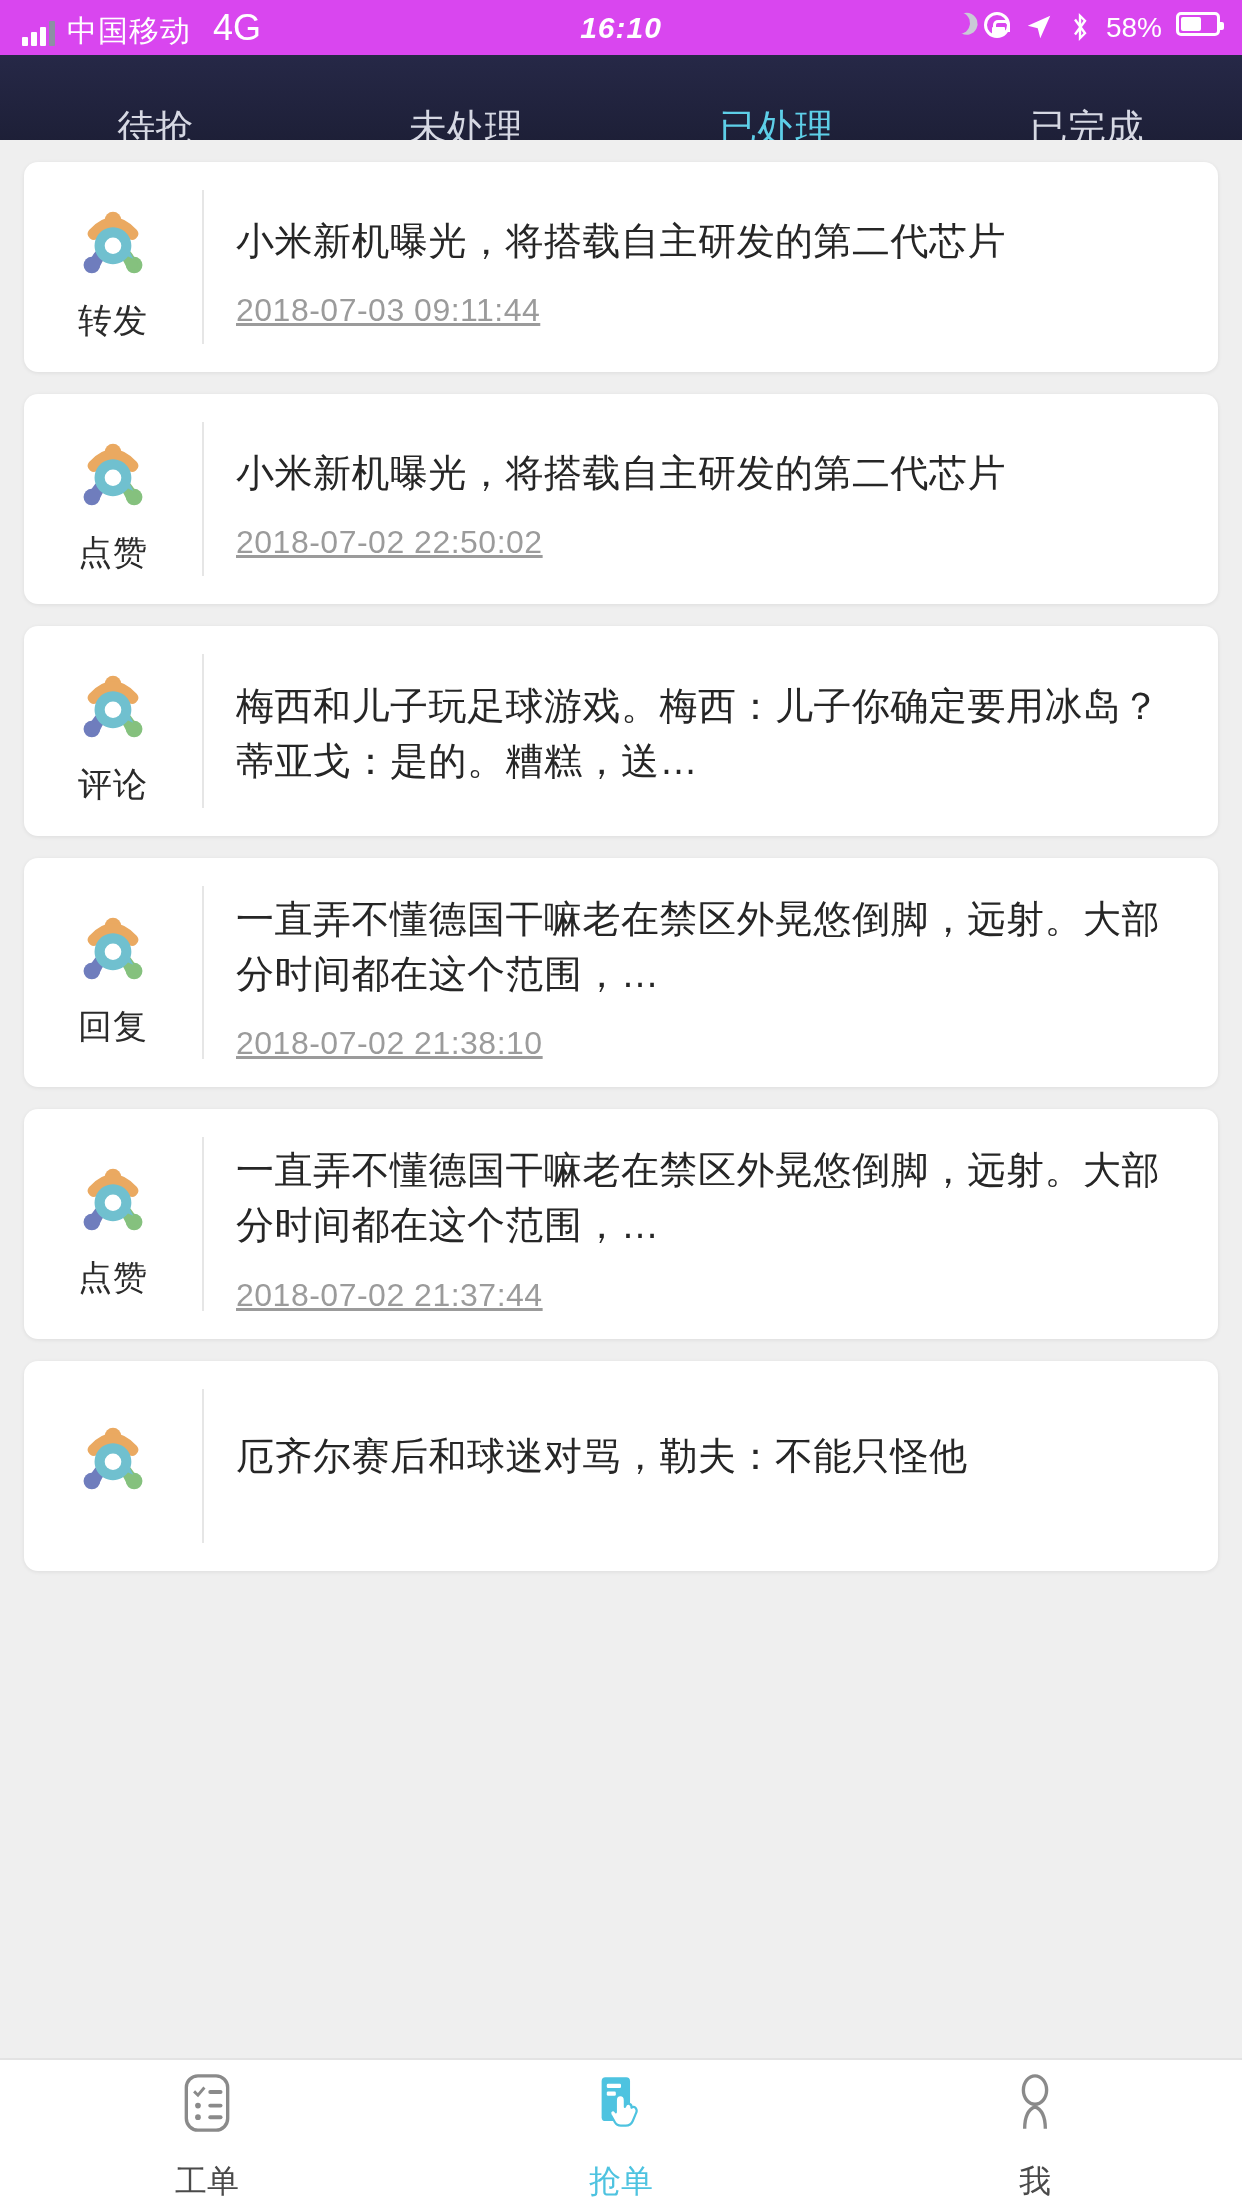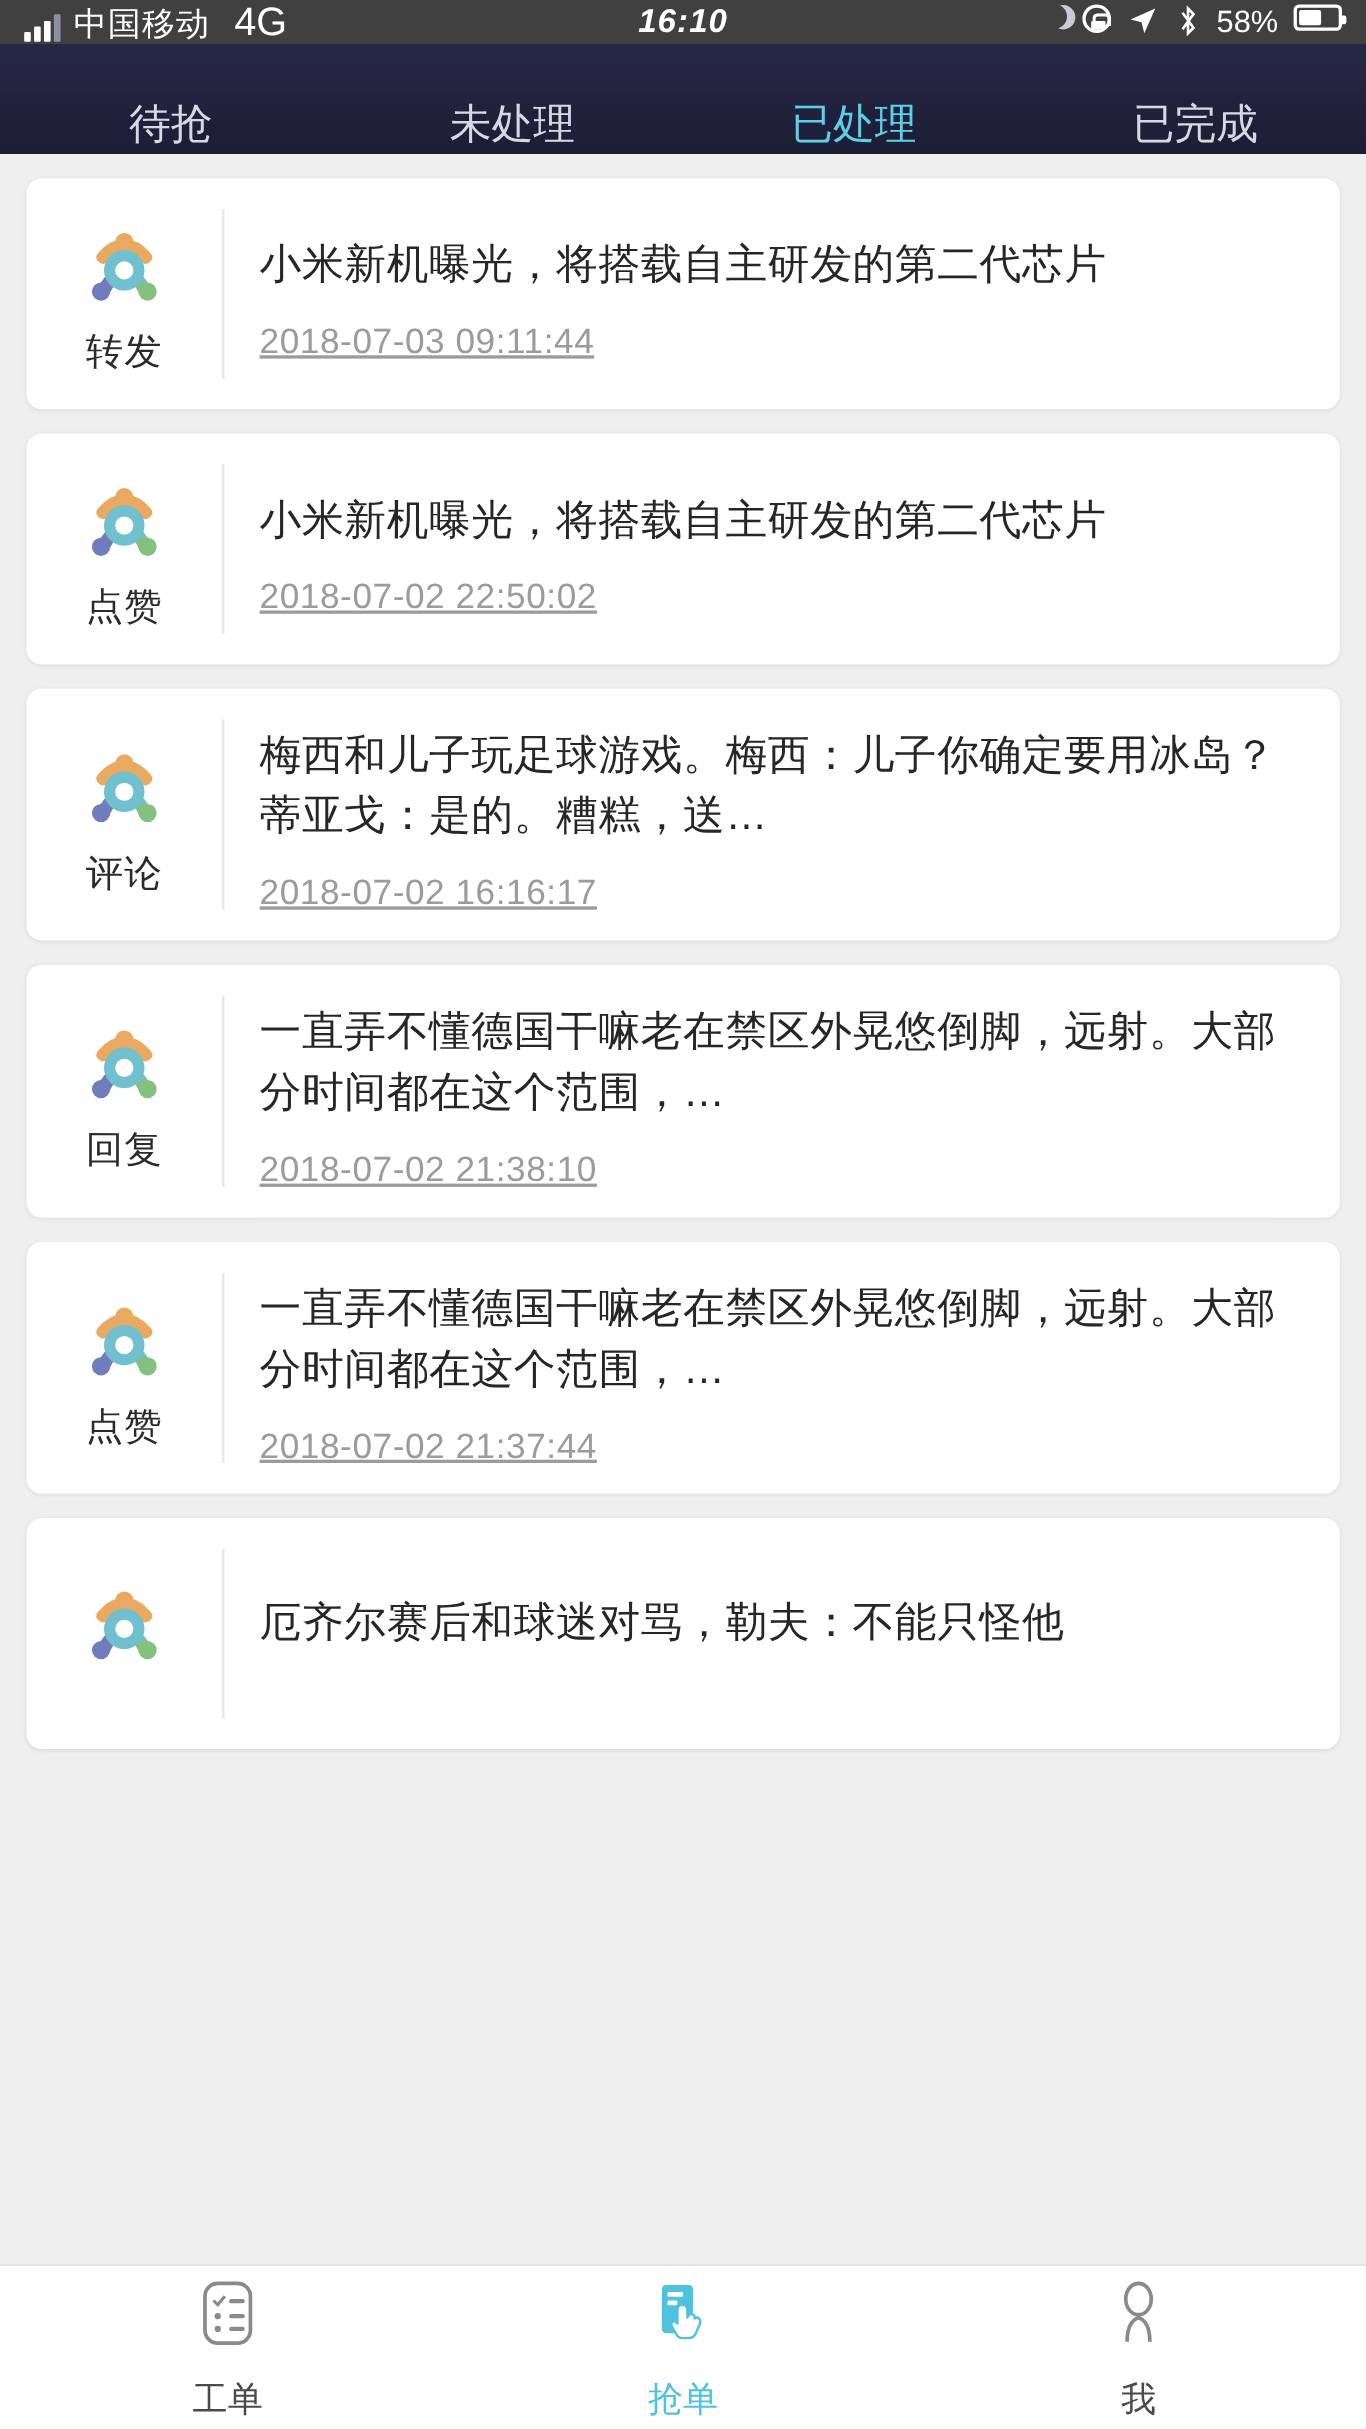--- a/index.html
+++ b/index.html
@@ -4,22 +4,22 @@
 <style>
   * { margin:0; padding:0; box-sizing:border-box; }
   html, body {
     width:1242px; height:2208px;
     font-family:"Liberation Sans","DejaVu Sans",sans-serif;
     background:#efefef; overflow:hidden;
   }
 
   
   .statusbar{
-    height:40px; width:100%;
-    background:#404040;
+    height:55px; width:100%;
+    background:#d946ef;
     display:flex; align-items:center;
     padding:0 22px;
     color:#ffffff;
     position:relative;
   }
   .sb-left{ display:flex; align-items:flex-end; gap:12px; }
   .signal{ display:flex; align-items:flex-end; gap:3px; height:26px;}
   .signal i{ display:block; width:6px; background:#fff; border-radius:1px;}
   .signal i:nth-child(1){height:9px;}
   .signal i:nth-child(2){height:14px;}
@@ -225,21 +225,20 @@
           <circle cx="73" cy="74" r="9" fill="#85c17e"></circle>
           <path d="M59 52 q12 6 17 19 q2 6 -4 8 q-6 2 -8 -4 q-4 -9 -11 -13 q-5 -3 -2 -8 q3 -5 8 -2 z" fill="#85c17e"></path>
           <path d="M50 33 a20 20 0 1 1 -0.1 0 z M66 55 l6 12 l-12 -5 z" fill="#70c0cf"></path>
           <circle cx="50" cy="53" r="9" fill="#ffffff"></circle>
         </svg>
       </span>
       <span class="card-type">评论</span>
     </div>
     <div class="card-right">
       <div class="card-title">梅西和儿子玩足球游戏。梅西：儿子你确定要用冰岛？蒂亚戈：是的。糟糕，送…</div>
-      <div class="card-time">2018-07-02 16:16:17</div>
     </div>
   </div>
 
   <div class="card">
     <div class="card-left">
       <span class="logo">
         <svg viewBox="0 0 100 100">
           <circle cx="50" cy="25" r="9" fill="#eaa961"></circle>
           <path d="M24 36 q12 -14 26 -14 q14 0 26 14 q4 5 -1 9 q-5 4 -9 -1 q-7 -9 -16 -9 q-9 0 -16 9 q-4 5 -9 1 q-5 -4 -1 -9 z" fill="#eaa961"></path>
           <circle cx="27" cy="74" r="9" fill="#6f7dbd"></circle>

